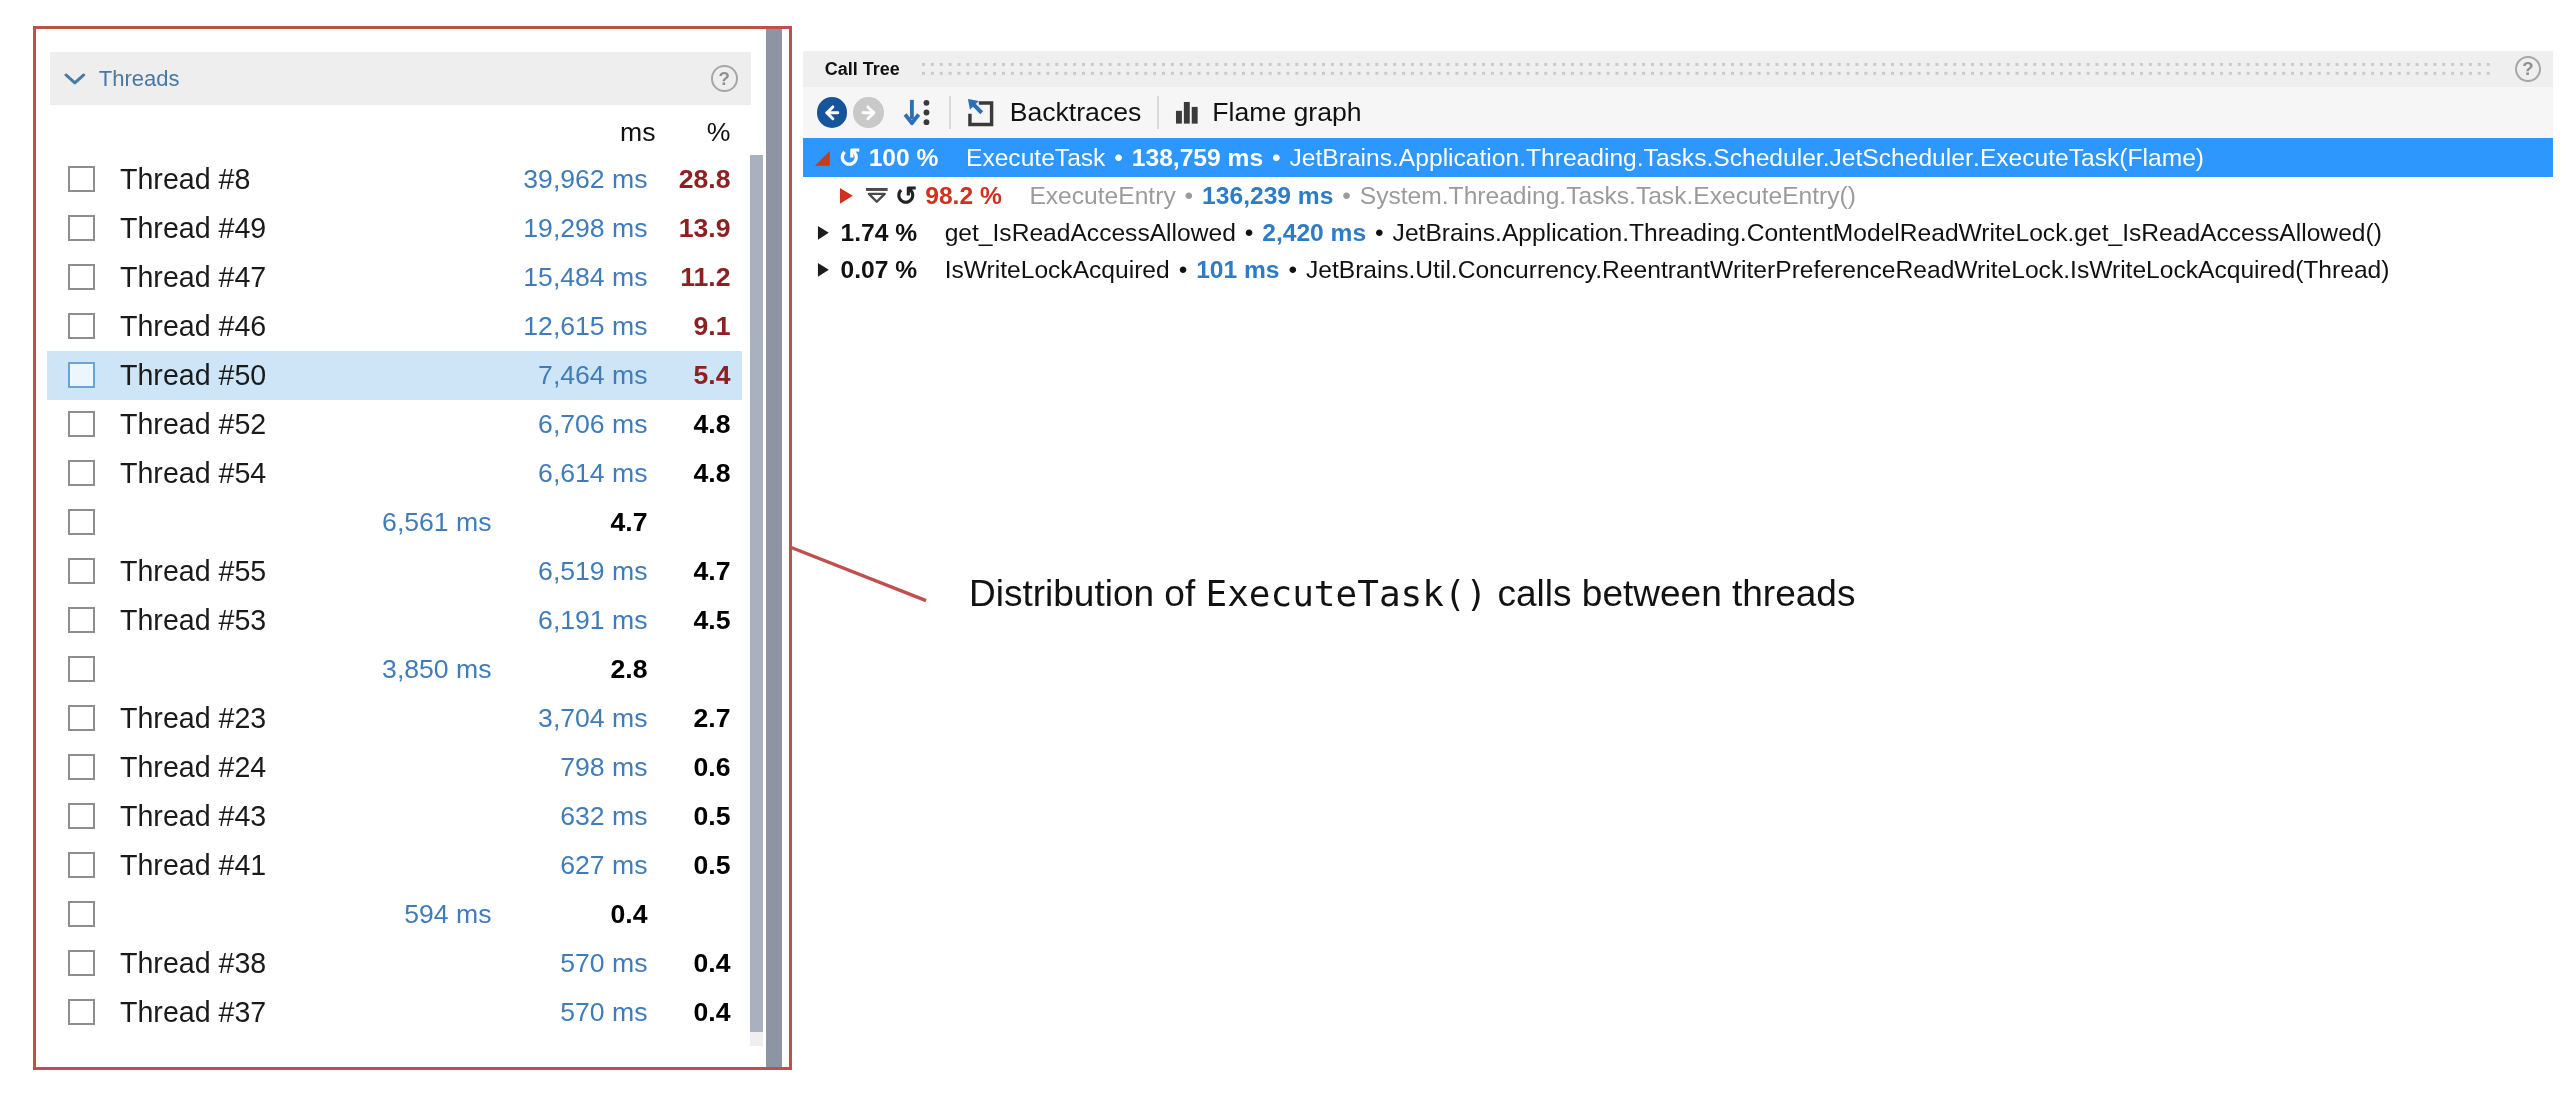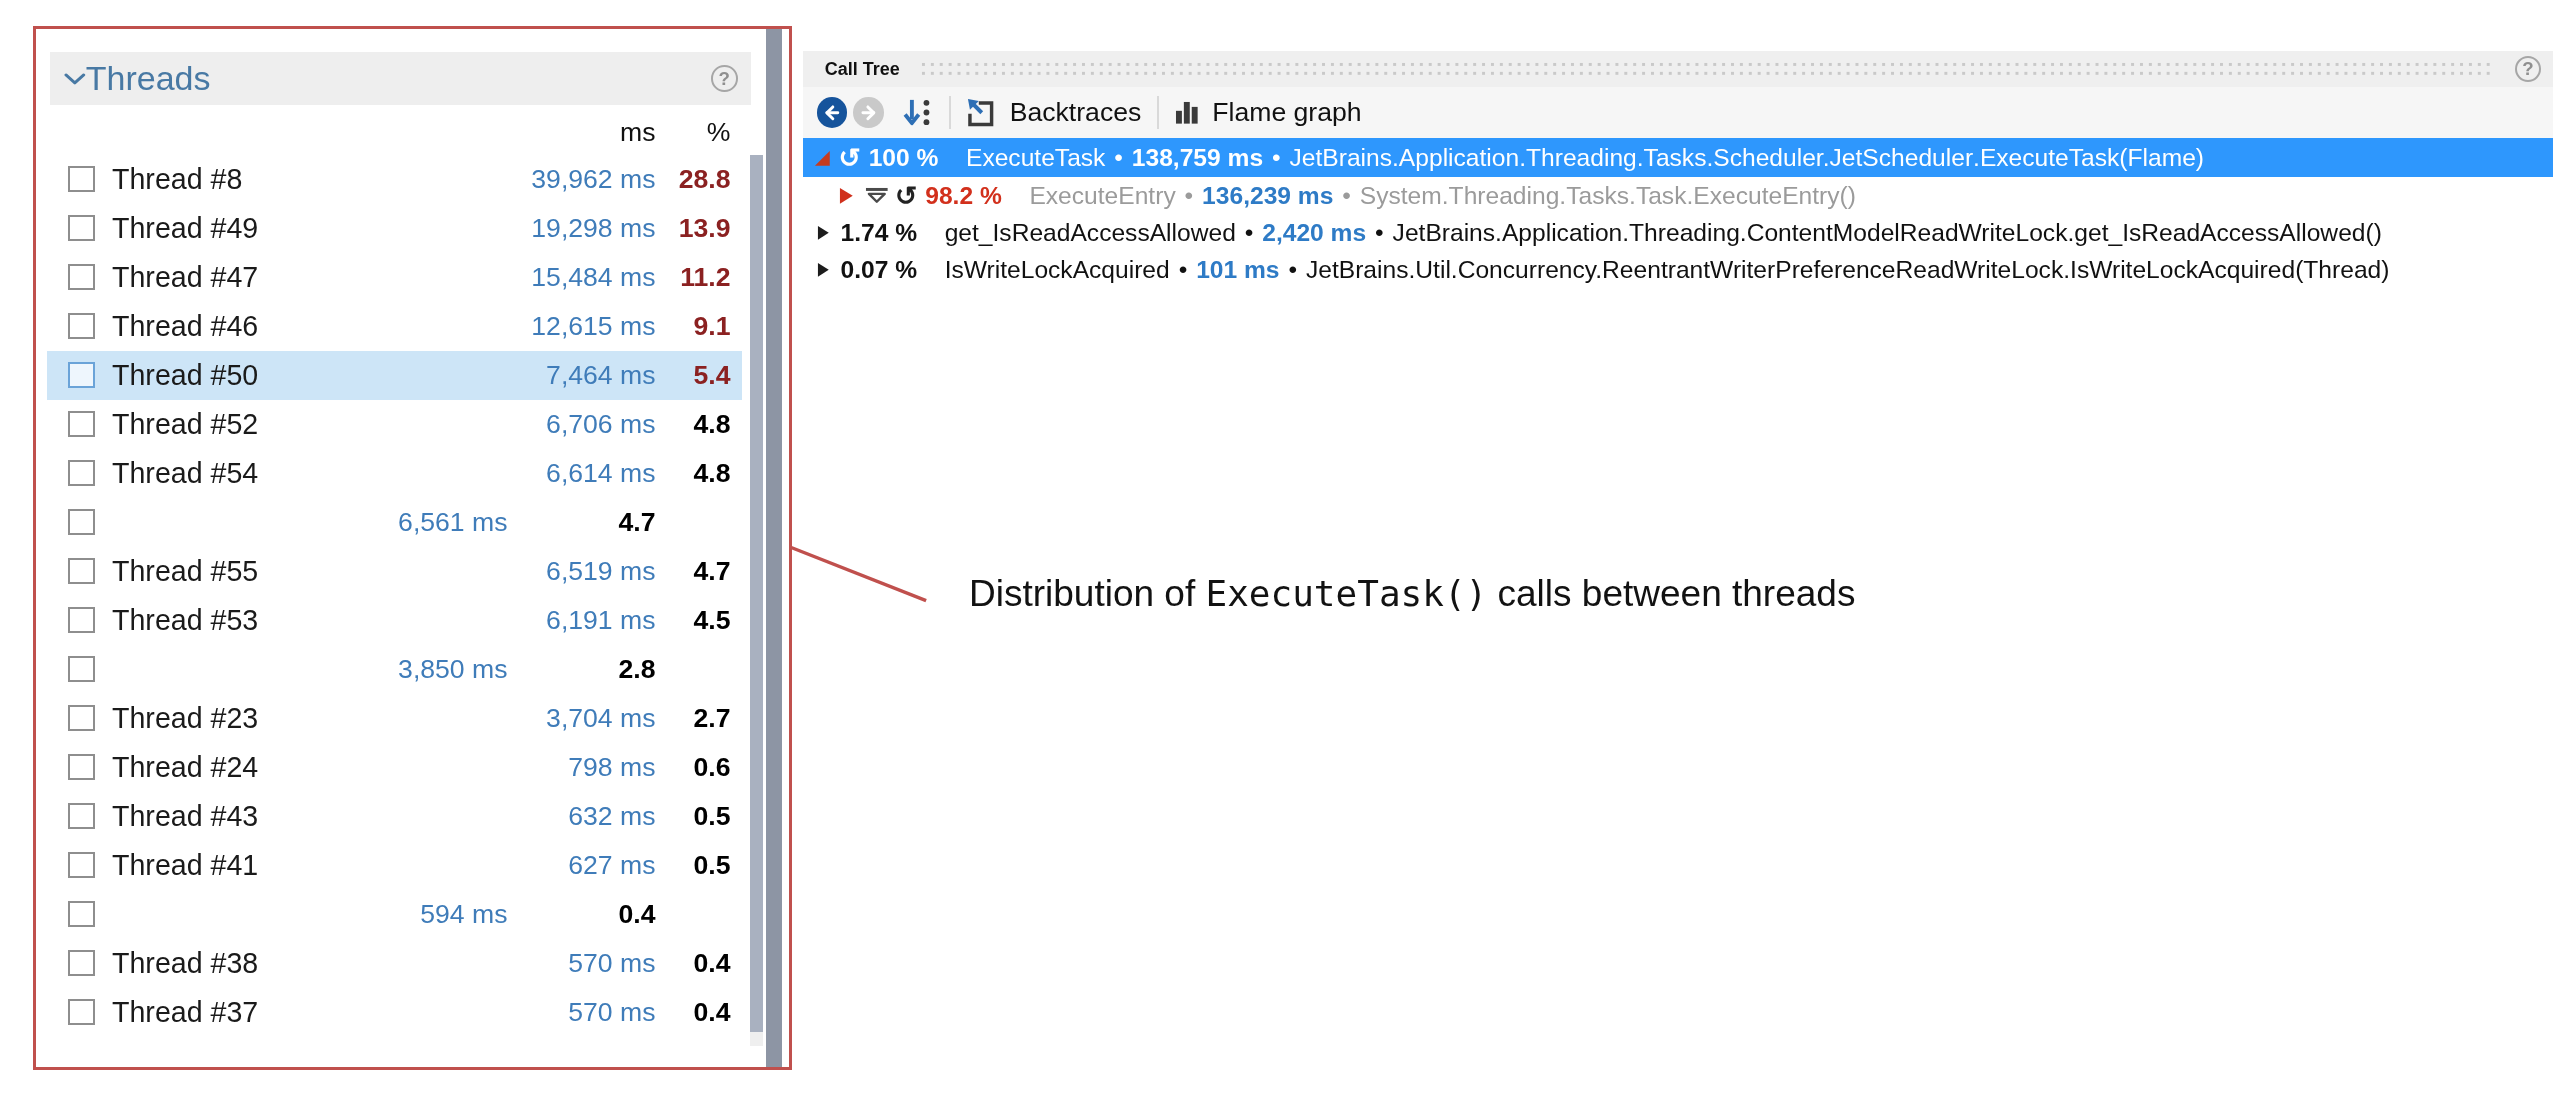--- a/index.html
+++ b/index.html
@@ -13,38 +13,38 @@
     position:absolute; left:32.5px; top:25.6px; width:753px; height:1038px;
     border:3.9px solid #c0504d; background:#fff; box-sizing:content-box;
   }
 
   
   .threads-header {
     position:absolute; left:14.8px; top:23.6px; width:701px; height:53px;
     background:#eeeeee; display:flex; align-items:center;
     padding:0 13.8px; box-sizing:border-box;
   }
-  .threads-title { color:#4879a4; font-size:34px; margin-left:0; }
+  .threads-title { color:#4879a4; font-size:22px; margin-left:13px; }
   .chev { width:21.7px; height:13.8px; display:block; }
   .help-badge {
     width:26.6px; height:26.6px; border:2px solid #a6a6a6; border-radius:50%;
     color:#8f8f8f; font-size:18.7px; font-weight:bold;
     display:flex; align-items:center; justify-content:center;
     margin-left:auto; box-sizing:border-box;
   }
 
   .cols, .trow {
     display:grid; grid-template-columns:48px 1fr 148px 75px;
     align-items:center; padding-right:11.8px; box-sizing:border-box;
   }
   .cols { position:absolute; left:11.8px; top:83px; width:695px; height:41px; font-size:26.6px; }
   .hms, .hpct { text-align:right; color:#111; }
 
   .tlist { position:absolute; left:11.8px; top:126px; width:695px; }
-  .trow { height:49px; }
+  .trow { height:49px;gap:8px; }
   .trow.selected { background:#cde5f7; }
   .cb {
     width:26.6px; height:26.6px; border:2px solid #8e8e8e; background:#fff;
     margin-left:20.7px; box-sizing:border-box;
   }
   .trow.selected .cb { border-color:#6aa3d8; background:#eef6fd; }
   .tname { font-size:28.6px; color:#1a1a1a; padding-left:16.7px; }
   .tms  { text-align:right; font-size:26.6px; color:#3f7cb9; }
   .tpct { text-align:right; font-size:26.6px; font-weight:bold; color:#000; }
   .trow.hot .tpct { color:#8b2121; }

